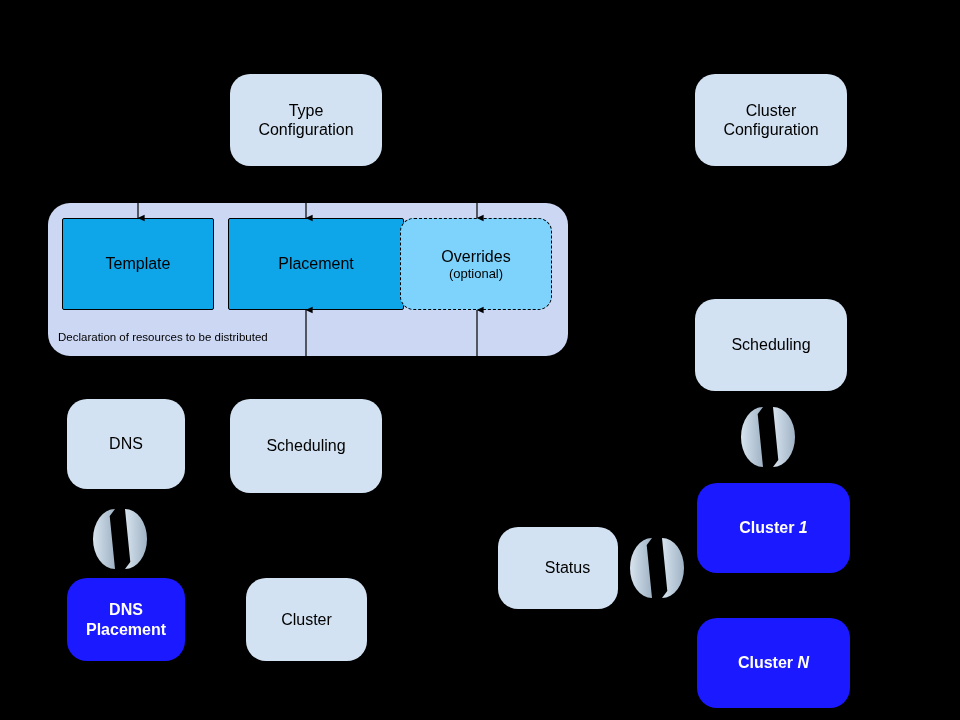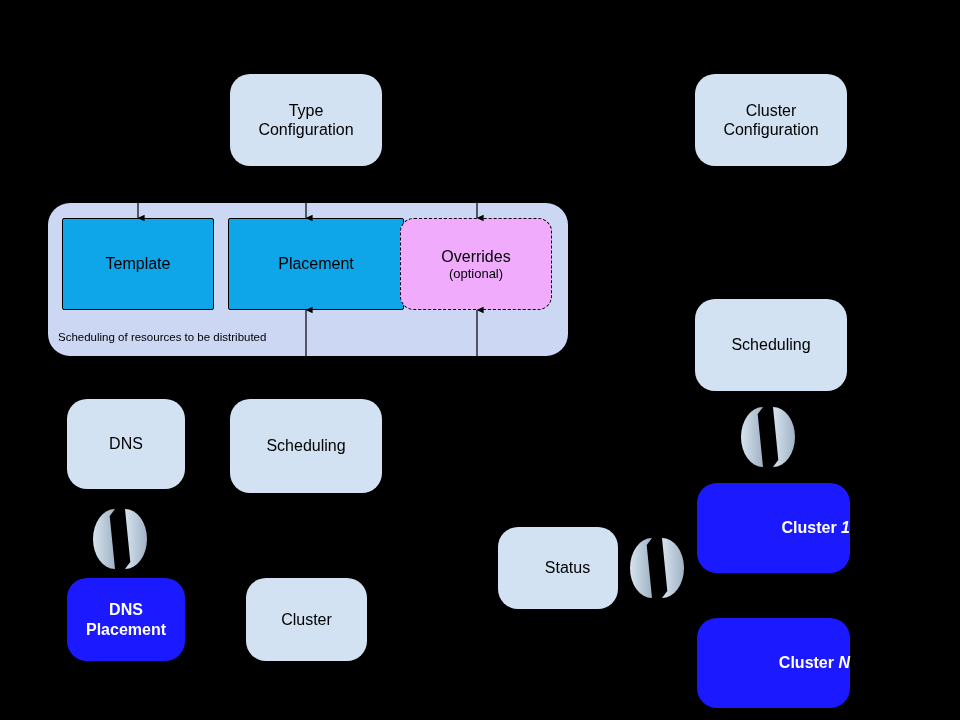--- a/index.html
+++ b/index.html
@@ -27,24 +27,23 @@
     font-size: 16px;
     border-radius: 20px;
   }
   .node-light {
     background: #d2e2f2;
   }
   .node-blue {
     background: #1a19ff;
     color: #ffffff;
     font-weight: bold;
-    justify-content: flex-end;
   }
   .node-dashed {
-    background: #f0abfc;
+    background: #7dd3fc;
     border: 1.5px dashed #000000;
     border-radius: 14px;
   }
   .node-outlined {
     background: #0ea5e9;
     border: 1.3px solid #000000;
     border-radius: 2px;
   }
   .group-box {
     position: absolute;
@@ -103,21 +102,21 @@
 
   <div class="node node-outlined" style="left:228px; top:218px; width:176px; height:92px;">
     <span>Placement</span>
   </div>
 
   <div class="node node-dashed lbl-stack" style="left:400px; top:218px; width:152px; height:92px;">
     <span>Overrides</span>
     <span class="sub">(optional)</span>
   </div>
 
-  <div class="group-caption" style="left:58px; top:331px;">Scheduling of resources to be distributed</div>
+  <div class="group-caption" style="left:58px; top:331px;">Declaration of resources to be distributed</div>
 
   <div class="node node-light" style="left:67px; top:399px; width:118px; height:90px;">
     <span>DNS</span>
   </div>
 
   <div class="node node-light" style="left:230px; top:399px; width:152px; height:94px;">
     <span>Scheduling</span>
   </div>
 
   <div class="node node-blue lbl-stack" style="left:67px; top:578px; width:118px; height:83px;">

